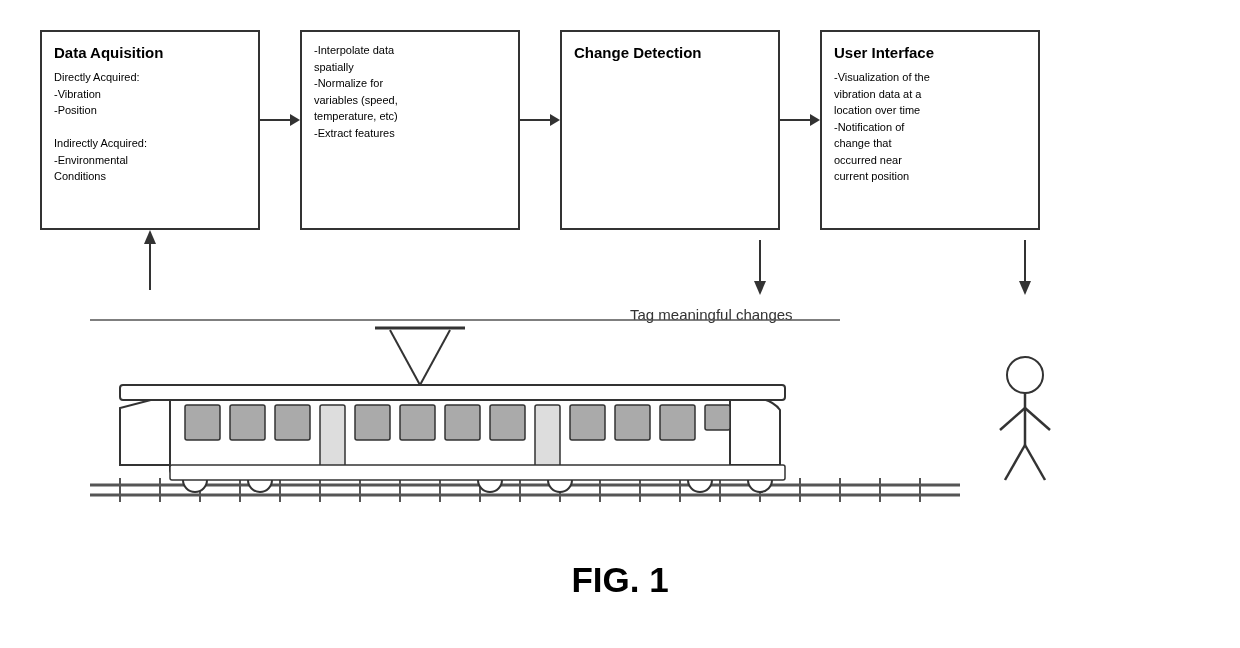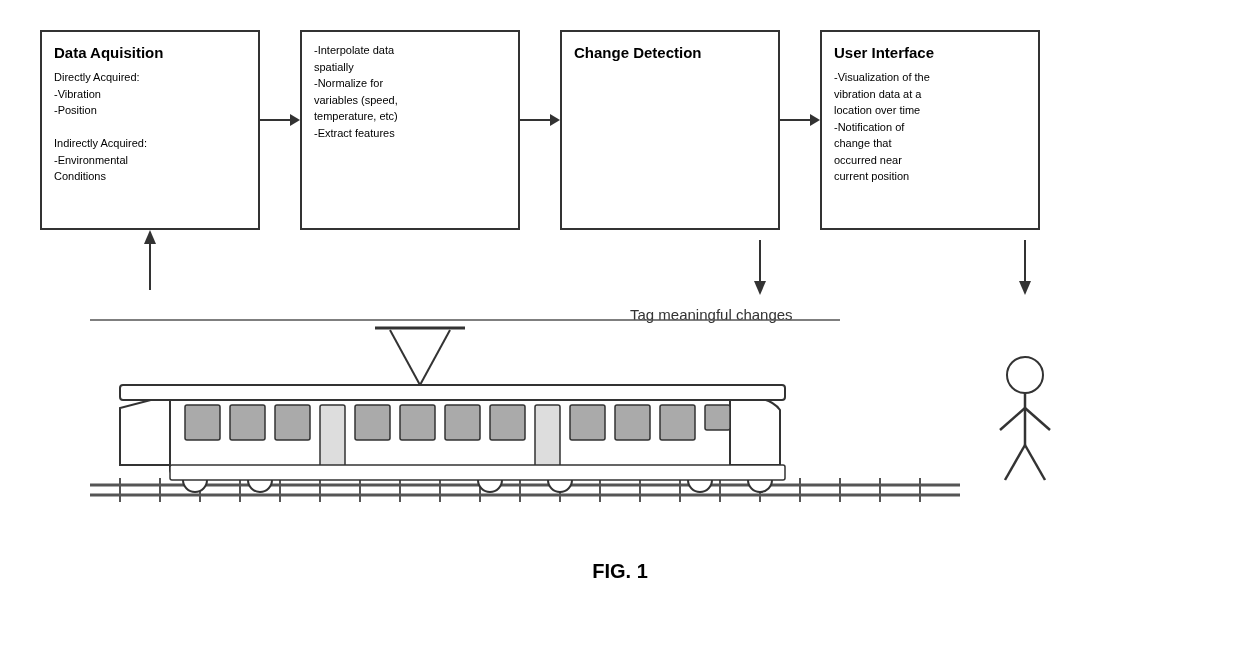--- a/index.html
+++ b/index.html
@@ -105,21 +105,21 @@
     }
 
     
     .illustration-svg {
       width: 100%;
       height: 100%;
     }
 
     
     .fig-label {
-      font-size: 20px;
+      font-size: 35px;
       font-weight: bold;
       text-align: center;
       margin-top: 10px;
       font-family: Arial, sans-serif;
     }
   </style>
 </head>
 <body>
 
 <div class="main-container">

